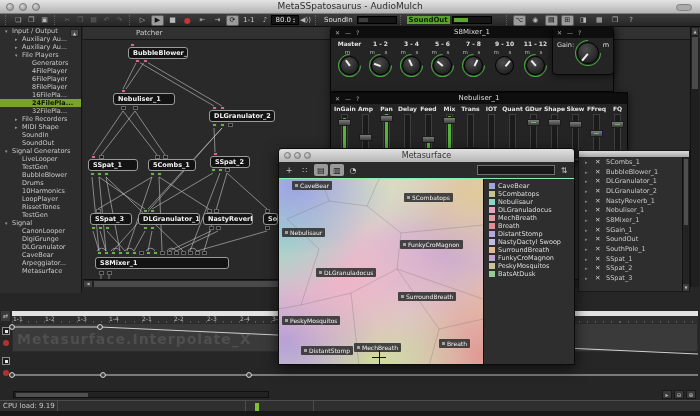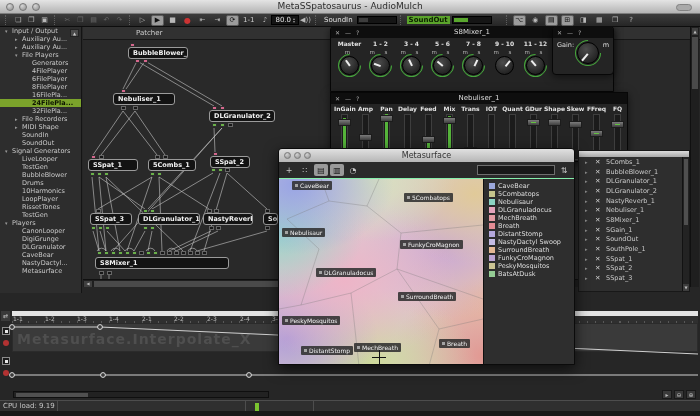--- a/index.html
+++ b/index.html
@@ -412,31 +412,31 @@
         <div class="titem l1">Drums</div>
 
         <div class="titem l1">10Harmonics</div>
 
         <div class="titem l1">LoopPlayer</div>
 
         <div class="titem l1">RissetTones</div>
 
         <div class="titem l1">TestGen</div>
 
-        <div class="titem l0 exp">Players</div>
+        <div class="titem l0 exp">Signal</div>
 
         <div class="titem l1">CanonLooper</div>
 
         <div class="titem l1">DigiGrunge</div>
 
         <div class="titem l1">DLGranulator</div>
 
         <div class="titem l1">CaveBear</div>
 
-        <div class="titem l1">NastyDactyl...</div>
+        <div class="titem l1">Arpeggiator...</div>
 
         <div class="titem l1">Metasurface</div>
       </div>
   </div>
 
   <div class="ruler-icon">⇄</div>
   <div class="loopbar"></div>
   <div class="ruler">
 
       <span class="rlabel" style="left: 1px;">1-1</span>

